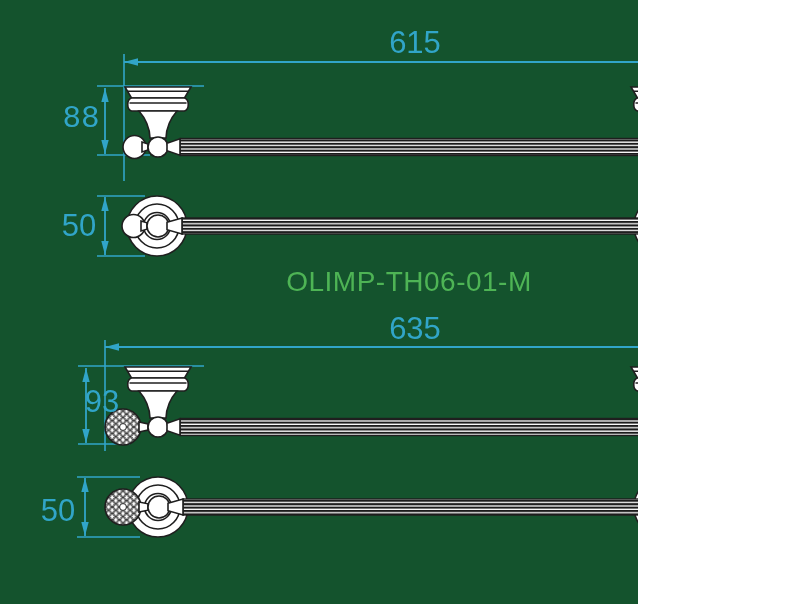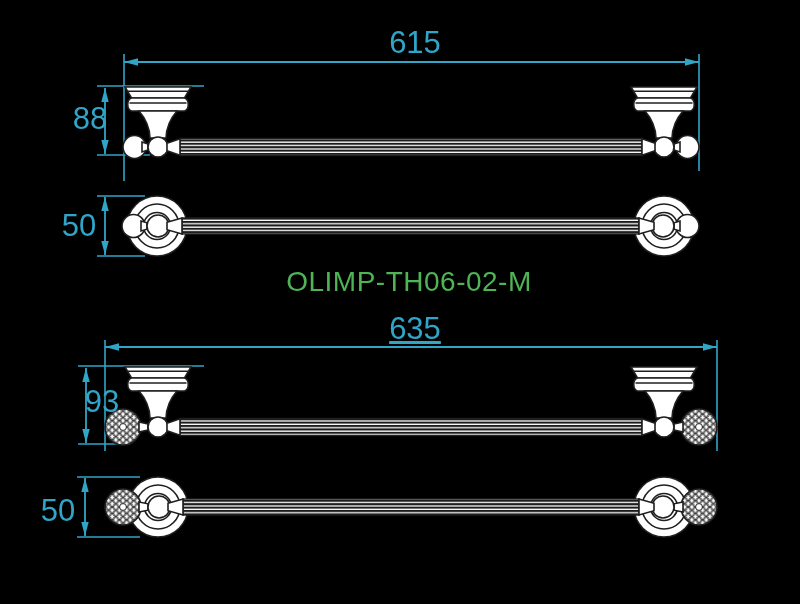--- a/index.html
+++ b/index.html
@@ -1,19 +1,19 @@
 <!DOCTYPE html>
 <html><head>
 <meta charset="utf-8">
 <style>
   html,body{margin:0;padding:0;background:#fff;}
   .canvas{
     position:relative;
-    width:800px;height:604px;
-    background:#000000;
+    width:638px;height:604px;
+    background:#14532d;
     font-family:"Liberation Sans", sans-serif;
     overflow:hidden;
   }
   .canvas svg{position:absolute;left:0;top:0;}
   
   .wh{fill:#ffffff;stroke:#1f1f1f;stroke-width:1.6;}
   .ln{stroke:#1f1f1f;stroke-width:1.4;fill:none;}
   .ext{stroke:#31a5c8;stroke-width:1.6;fill:none;}
   .dim{stroke:#31a5c8;stroke-width:1.8;fill:none;
        marker-start:url(#arw);marker-end:url(#arw);}
@@ -165,26 +165,26 @@
       <line class="dim" x1="105" y1="88" x2="105" y2="154"></line>
       <line class="dim" x1="105" y1="197" x2="105" y2="255"></line>
       <line class="dim" x1="105" y1="347" x2="717" y2="347"></line>
       <line class="dim" x1="86" y1="368" x2="86" y2="443"></line>
       <line class="dim" x1="85" y1="478" x2="85" y2="536"></line>
     </g>
   </svg>
 
   <div class="dim-num" style="left:370px;top:27px;width:90px;">615</div>
 
-  <div class="dim-num" style="left:68px;top:103px;width:44px;">88</div>
+  <div class="dim-num" style="left:59px;top:103px;width:44px;font-family:Liberation Mono, monospace;">88</div>
 
   <div class="dim-num" style="left:57px;top:210px;width:44px;">50</div>
 
-  <div class="dim-num" style="left:370px;top:313px;width:90px;text-decoration:underline;">635</div>
+  <div class="dim-num" style="left:370px;top:313px;width:90px;">635</div>
 
   <div class="dim-num" style="left:40px;top:386px;width:44px;margin-left:40px;">93</div>
 
   <div class="dim-num" style="left:36px;top:495px;width:44px;">50</div>
 
-  <div class="prod-label" style="left:259px;top:267px;width:300px;">OLIMP-TH06-02-M</div>
+  <div class="prod-label" style="left:259px;top:267px;width:300px;">OLIMP-TH06-01-M</div>
 
 
 </div>
 
 </body></html>

